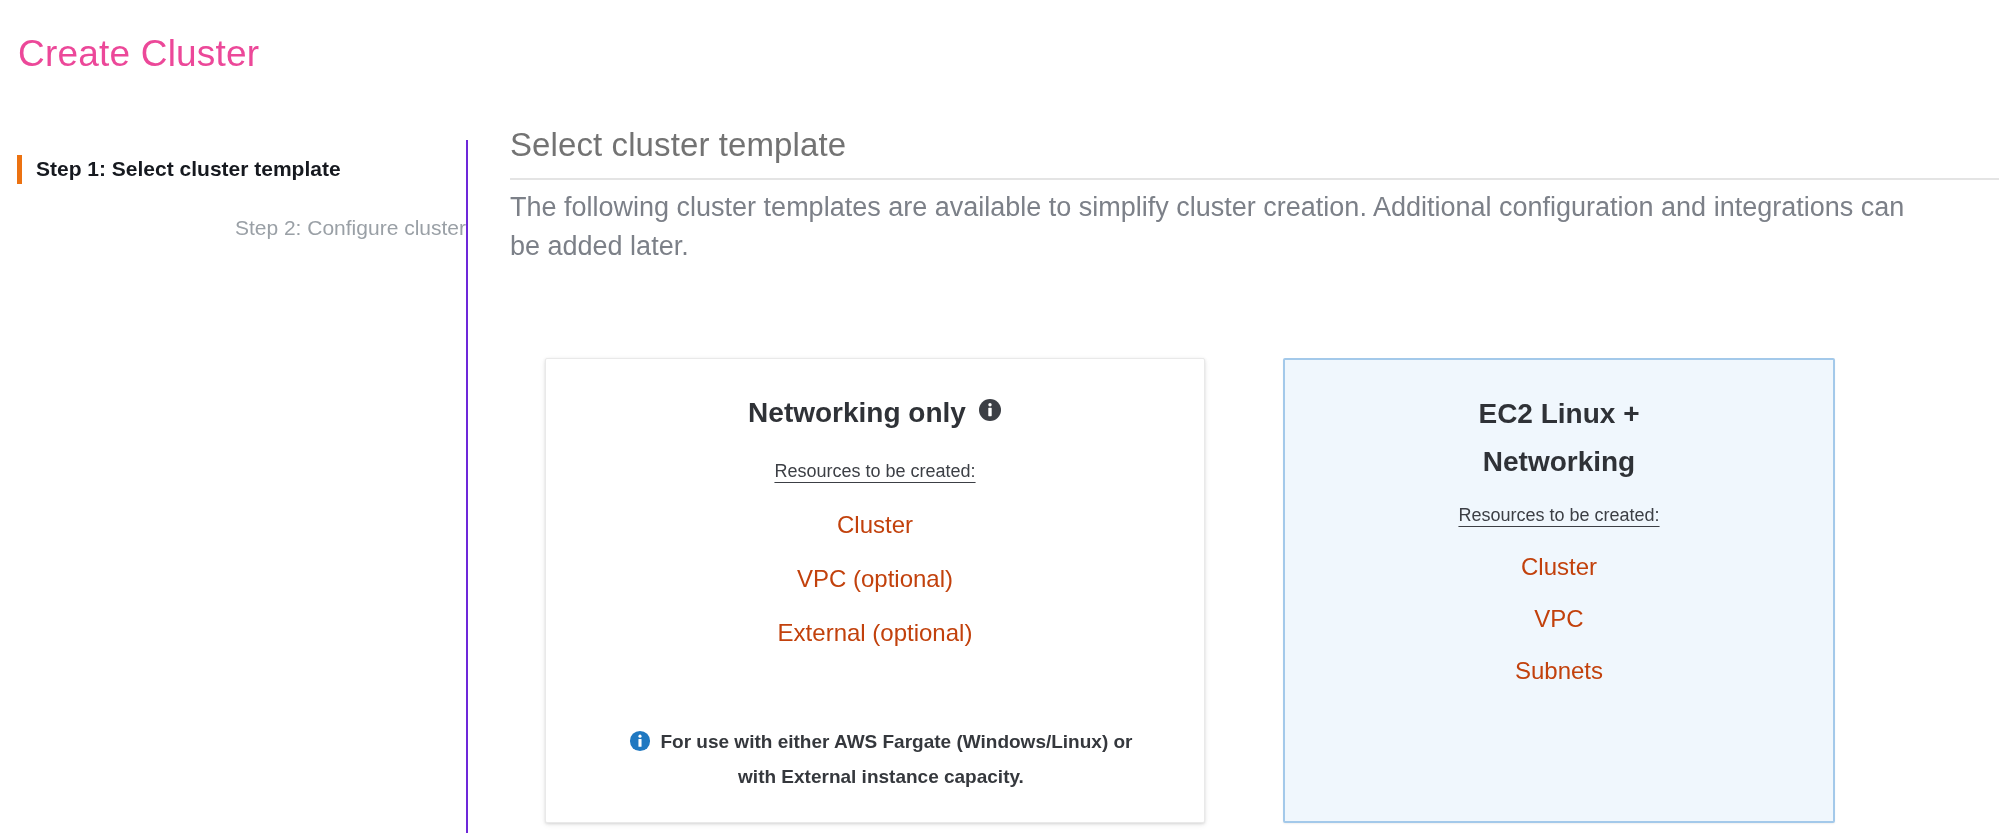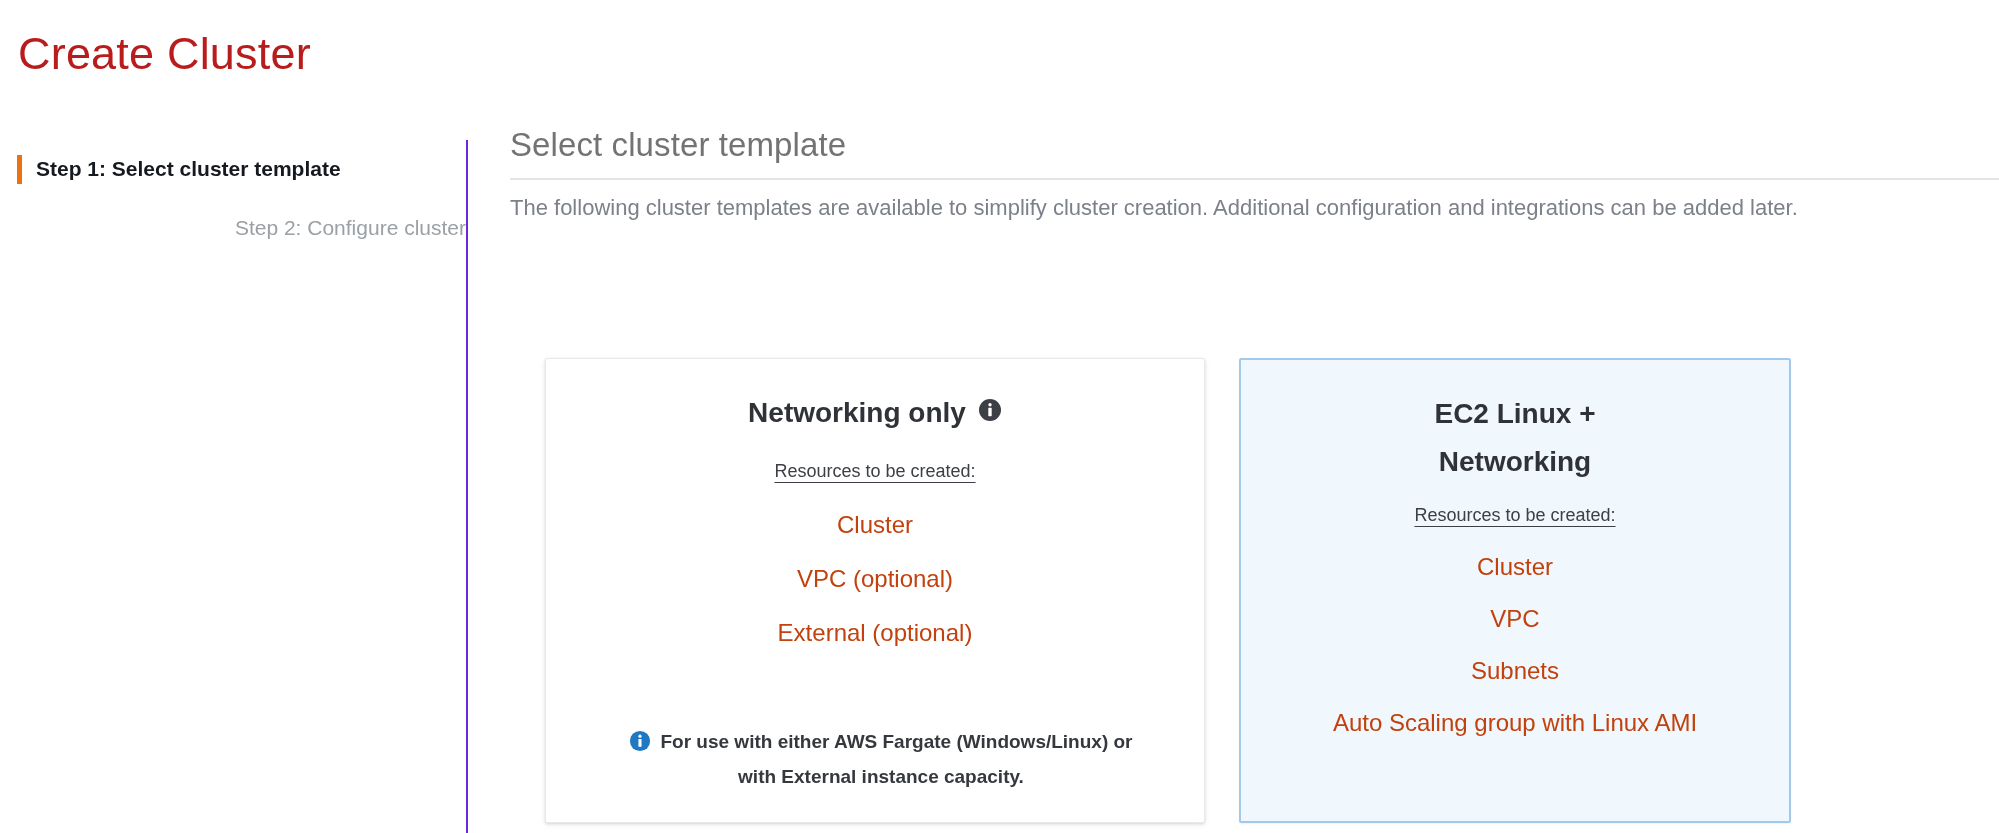--- a/index.html
+++ b/index.html
@@ -11,23 +11,23 @@
     overflow: hidden;
   }
 
   .page { position: relative; width: 1999px; height: 833px; background: #fff; }
 
   
   .page-title {
     position: absolute;
     left: 18px;
     top: 28px;
-    font-size: 45px;
-    font-weight: 400;
-    color: #b91c1c;
+    font-size: 37px;
+    font-weight: 400;
+    color: #ec4899;
     letter-spacing: 0.2px;
     line-height: 52px;
     white-space: nowrap;
   }
 
   
   .sidebar {
     position: absolute;
     left: 0;
     top: 140px;
@@ -88,21 +88,21 @@
     top: 38px;
     width: 1489px;
     height: 2px;
     background: #e4e4e4;
   }
   .section-desc {
     position: absolute;
     left: 40px;
     top: 48px;
     width: 1420px;
-    font-size: 22px;
+    font-size: 27px;
     line-height: 39px;
     color: #7c8088;
     font-weight: 400;
   }
 
   
   .cards {
     position: absolute;
     left: 0;
     top: 0;
@@ -116,21 +116,21 @@
     border-radius: 2px;
   }
   .card.plain {
     left: 75px;
     width: 660px;
     background: #ffffff;
     border: 1px solid #e9e9e9;
     box-shadow: 0 1px 3px rgba(0,0,0,0.12), 0 2px 6px rgba(0,0,0,0.06);
   }
   .card.selected {
-    left: 769px;
+    left: 813px;
     width: 552px;
     background: #f0f7fd;
     border: 2px solid #a3c9ea;
     box-shadow: 0 1px 2px rgba(0,0,0,0.06);
   }
 
   .card-title {
     font-size: 28px;
     font-weight: 700;
     color: #2f3237;
@@ -243,18 +243,17 @@
         <div class="card-title two-line">
           <div>EC2 Linux +</div>
           <div>Networking</div>
         </div>
 
         <div class="resources-label">Resources to be created:</div>
 
         <div class="resource-item">Cluster</div>
         <div class="resource-item">VPC</div>
         <div class="resource-item">Subnets</div>
-        <div class="resource-item">Auto Scaling group with Linux AMI</div>
       </div>
 
     </div>
   </div>
 </div>
 
 </body></html>

